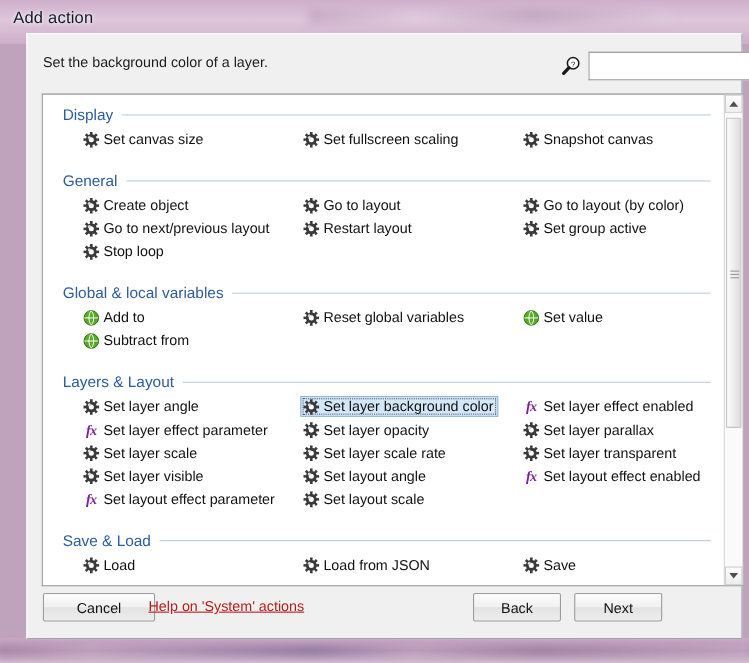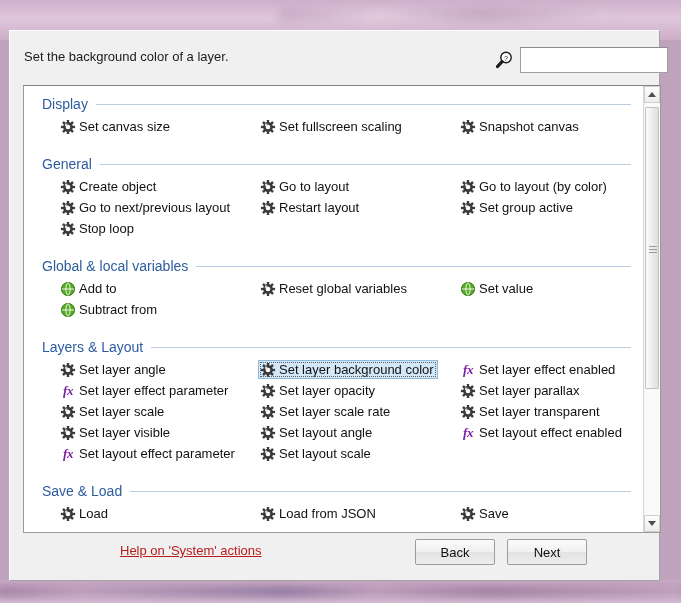--- a/index.html
+++ b/index.html
@@ -61,21 +61,21 @@
     position: absolute; left: 12px; top: 8px;
     font-size: 15px; color: #111827;
     letter-spacing: 0.2px;
     text-shadow: 0 0 3px rgba(255,255,255,0.9), 0 0 6px rgba(255,255,255,0.7);
     white-space: nowrap;
   }
 
   
   #client {
     position: absolute;
-    left: 9px; top: 30px;
+    left: 24px; top: 30px;
     width: 651px; height: 551px;
     background: #f0f0f0;
     border: 1px solid #9fa3a6;
     border-top-color: #ffffff;
     border-left-color: #ffffff;
   }
 
   
   #description {
     position: absolute; left: 14px; top: 18px;
@@ -262,20 +262,23 @@
   }
 </style>
 </head>
 <body>
 
 <div id="window">
 
   <div id="glass-top"></div>
   <div id="glass-bottom"></div>
 
+  <div id="titlebar">
+    <div id="title-text">Add action</div>
+  </div>
 
   <div id="client">
 
     <div id="description">Set the background color of a layer.</div>
 
     <div id="search-wrap">
       <span id="search-icon-wrap">
         <svg id="search-icon" viewBox="0 0 20 20" xmlns="http://www.w3.org/2000/svg">
           <circle cx="12" cy="7.5" r="5.2" fill="#ffffff" stroke="#1a1a1a" stroke-width="1.4"></circle>
           <text x="12" y="10.6" font-family="Liberation Sans, sans-serif" font-size="7" fill="#1a1a1a" text-anchor="middle">?</text>
@@ -656,20 +659,21 @@
                 <i></i>
             </div>
           </div>
         </div>
         <div class="sb-btn" id="sb-down">
           <span class="sb-arrow down"></span>
         </div>
       </div>
     </div>
 
+    <button class="btn" id="btn-cancel">Cancel</button>
 
     <a id="help-link">Help on 'System' actions</a>
 
     <button class="btn" id="btn-next">Next</button>
 
     <button class="btn" id="btn-back">Back</button>
 
   </div>
 </div>
 

